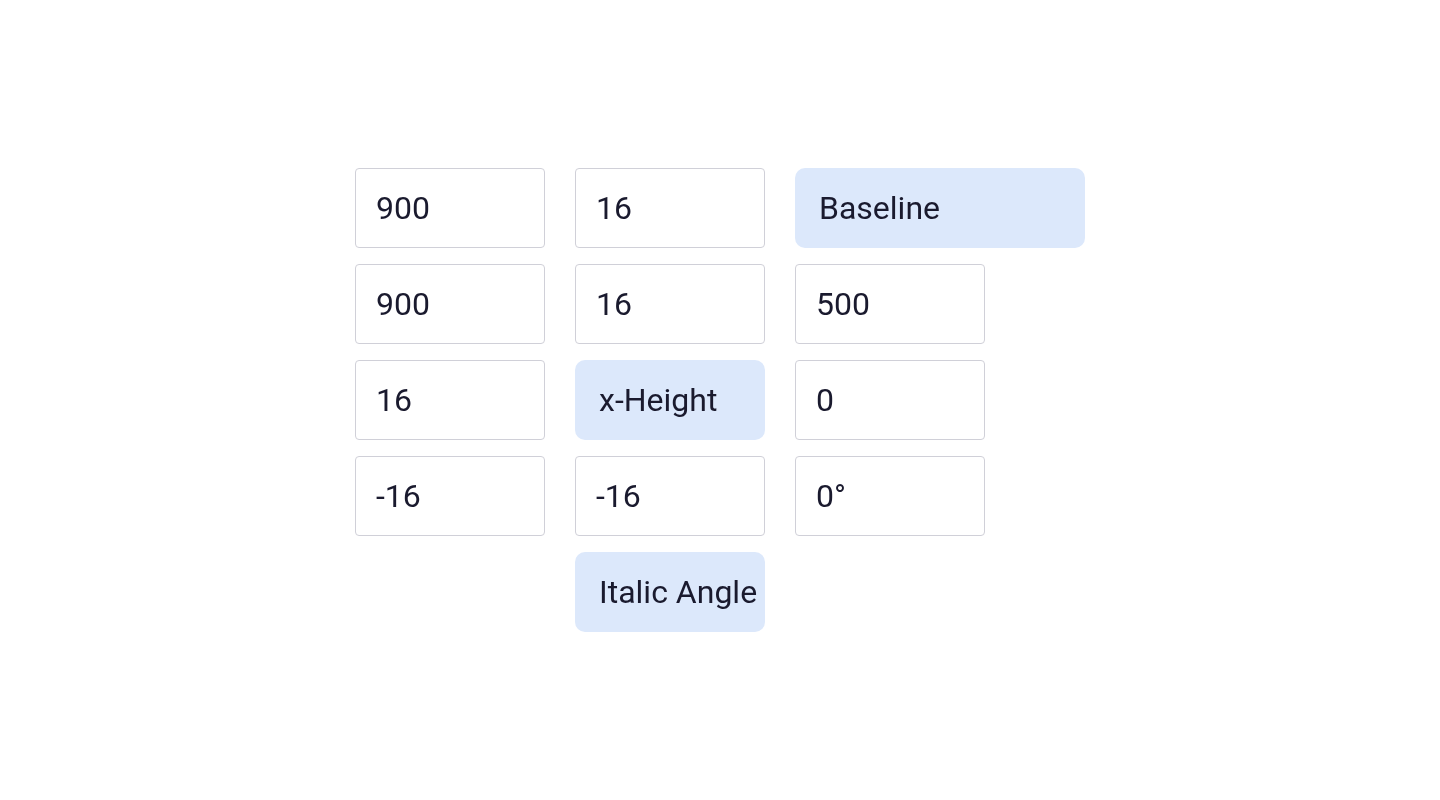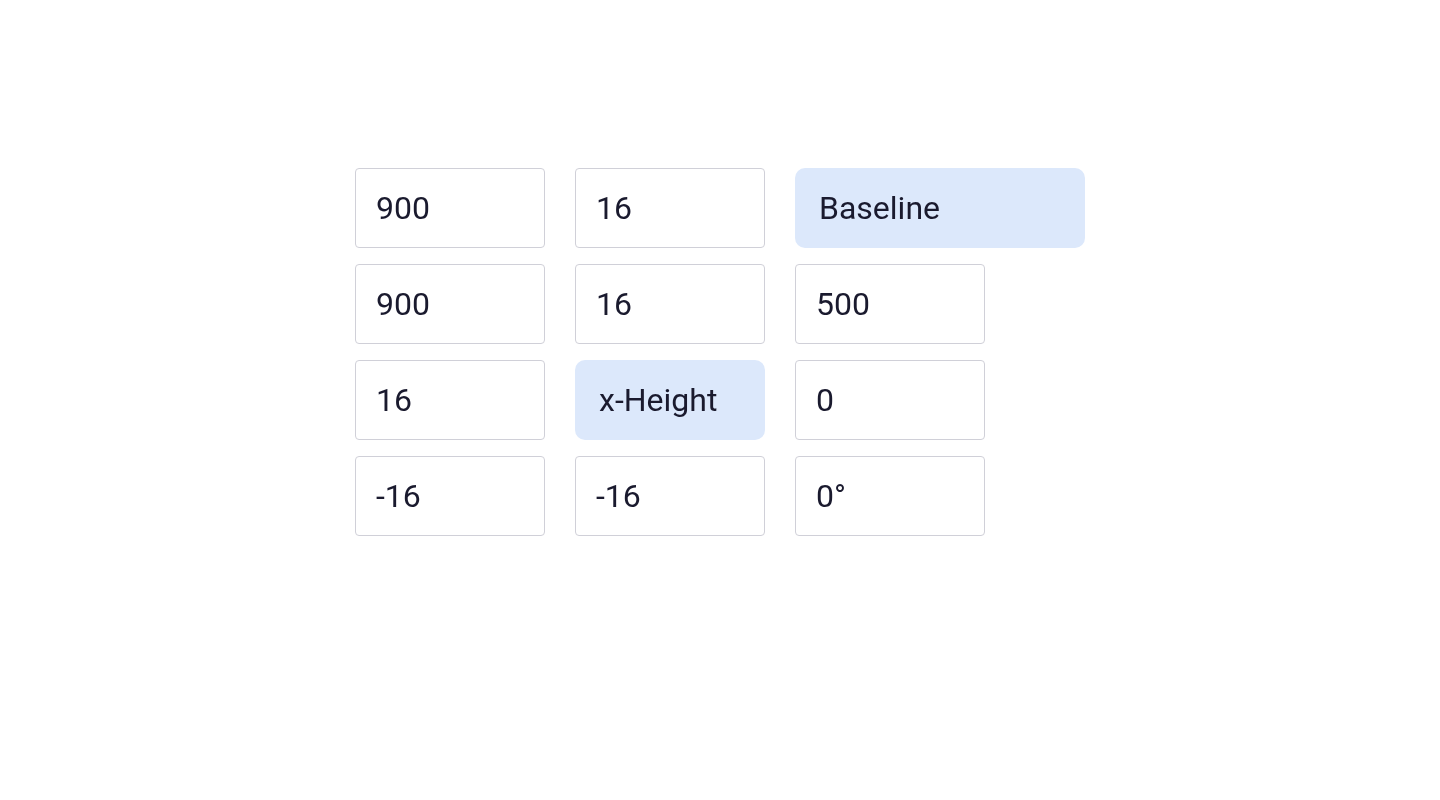--- a/index.html
+++ b/index.html
@@ -67,13 +67,14 @@
     <div class="input-field">900</div>
     <div class="input-field">16</div>
     <div class="input-field">500</div>
     <div class="input-field">16</div>
     <div class="label-badge">x-Height</div>
     <div class="input-field">0</div>
     <div class="input-field">-16</div>
     <div class="input-field">-16</div>
     <div class="input-field">0°</div>
     <div class="input-field input-field-empty"></div>
+    <div class="label-badge">Italic Angle</div>
   </div>
 
 </body></html>

